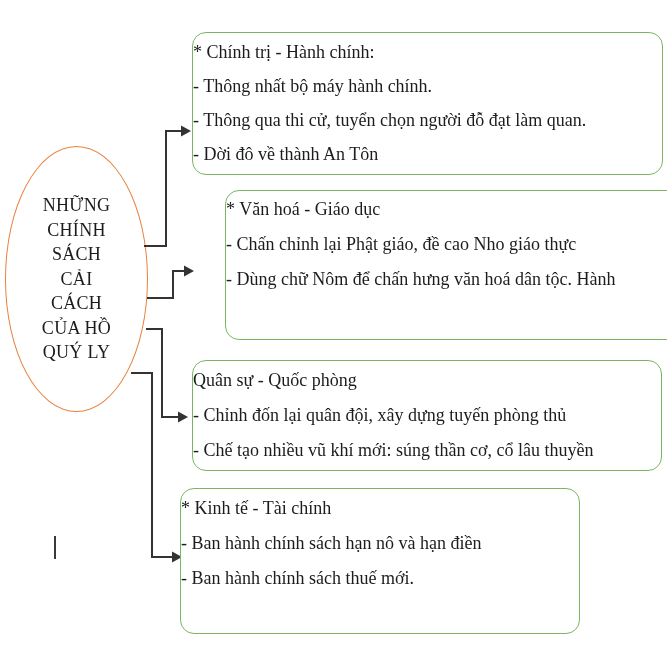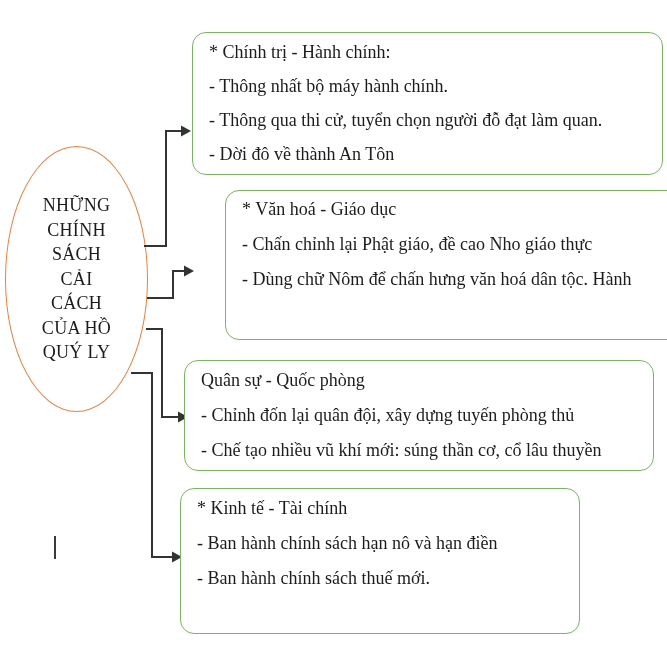--- a/index.html
+++ b/index.html
@@ -33,29 +33,29 @@
     font-size: 18px;
     line-height: 24.5px;
     letter-spacing: 0.3px;
   }
   .branch-box {
     position: absolute;
     border: 1.6px solid #7CB55F;
     border-radius: 14px;
     box-sizing: border-box;
     background: #ffffff;
-    padding: 0 16px;
+    padding: 0 0;
     font-size: 18px;
   }
   .branch-box .line {
     white-space: nowrap;
   }
   #box-chinh-tri { left: 192px; top: 32px;  width: 471px; height: 143px; line-height: 34px; padding-top: 2px; }
   #box-van-hoa   { left: 197px; top: 190px; width: 466px; height: 150px; line-height: 35px; padding-top: 1px; margin-left: 28px; }
-  #box-quan-su   { left: 184px; top: 360px; width: 470px; height: 111px; line-height: 35px; padding-top: 2px; }
+  #box-quan-su   { left: 192px; top: 360px; width: 470px; height: 111px; line-height: 35px; padding-top: 2px; }
   #box-kinh-te   { left: 180px; top: 488px; width: 400px; height: 146px; line-height: 35px; padding-top: 2px; }
   #connector-svg {
     position: absolute;
     left: 0;
     top: 0;
     width: 667px;
     height: 645px;
     pointer-events: none;
   }
   .connector {

